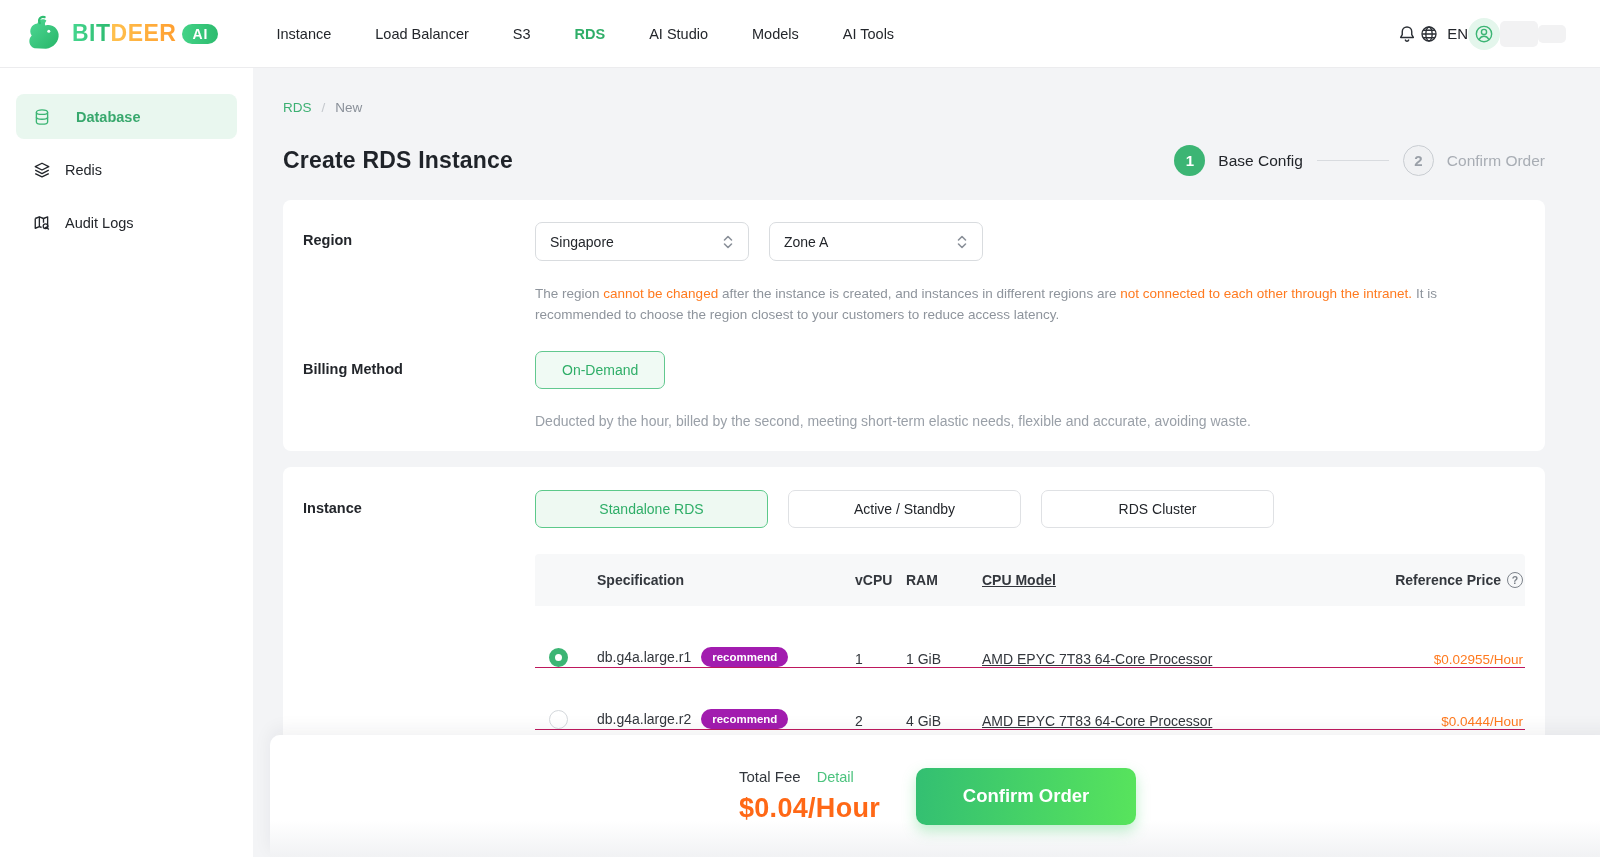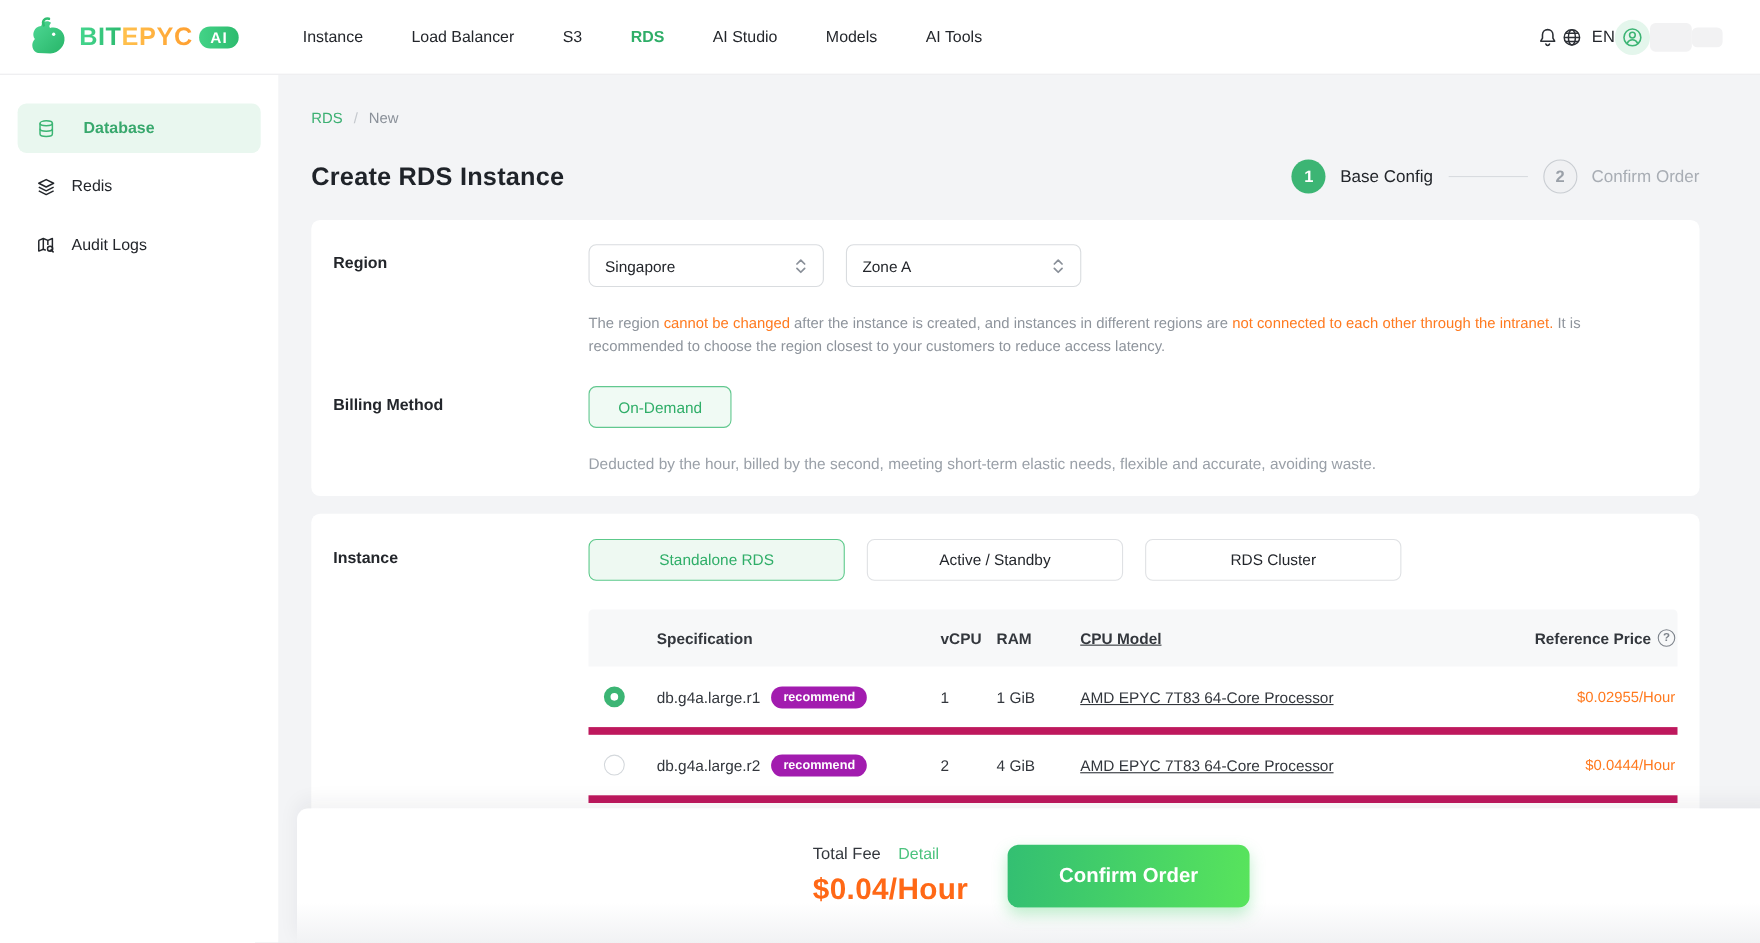--- a/index.html
+++ b/index.html
@@ -75,21 +75,21 @@
 
   .tabs { display:flex; gap:20px; }
   .tab { width:233px; height:38px; display:flex; align-items:center; justify-content:center; font-size:14px;
          border:1px solid #dfe1e4; border-radius:7px; background:#fff; color:#23262b; cursor:pointer; }
   .tab.active { background:#eef9f2; border-color:#5cc98a; color:#2fae68; }
 
   
   .spec-table { margin-top:26px; }
   .t-row { display:flex; align-items:center; }
   .t-head { height:52px; background:#f7f8f9; border-radius:4px 4px 0 0; font-weight:700; color:#33373d; font-size:14px; }
-  .t-body-row { height:62px; border-bottom:7px solid #be185d; font-size:14px; color:#33373d; cursor:pointer; }
+  .t-body-row { height:62px; border-bottom:1px solid #be185d; font-size:14px; color:#33373d; cursor:pointer;align-items:flex-end; }
   .c0 { flex:0 0 46px; display:flex; justify-content:center; }
   .c1 { flex:0 0 258px; padding-left:16px; display:flex; align-items:center; gap:10px; }
   .c2 { flex:0 0 67px; padding-left:16px; }
   .c3 { flex:0 0 76px; }
   .c4 { flex:1 1 auto;text-decoration:underline; }
   .c5 { flex:0 0 185px; text-align:right; padding-right:2px; display:flex; justify-content:flex-end; align-items:center; gap:6px; }
   .price { color:#ff7a1f; font-size:13.5px; }
   .badge { background:#a21caf; color:#fff; font-size:11.5px; font-weight:700; padding:4px 11px; border-radius:11px; }
   .radio { width:19px; height:19px; border-radius:50%; background:#fff; border:1.5px solid #d4d8dc; }
   .radio.checked { border:6px solid #3cb574; }
@@ -127,21 +127,21 @@
                 <stop offset="1" stop-color="#27b568"></stop>
             </linearGradient>
           </defs>
           <path d="M9 35 C3.5 33.5 1.5 26 6 21.5 C2.5 17 5.5 9.5 12 9 C13 4.5 18.5 3 21.5 6 C20 8 19.3 9.5 20.5 11 C27 9 33.5 13.5 34.3 20 C35.2 28 29 34.5 21 35.5 Z" fill="url(#gdeer)"></path>
           <path d="M14.5 8.5 C12.5 4.5 15.5 1 19.5 2.2" fill="none" stroke="#2fbd71" stroke-width="2.4" stroke-linecap="round"></path>
           <circle cx="24" cy="17" r="1.6" fill="#ffffff"></circle>
         </svg>
       </span>
       <span class="logo-text">
         <span class="logo-bit">BIT</span>
-          <span class="logo-deer">EPYC</span>
+          <span class="logo-deer">DEER</span>
         <span class="logo-ai">AI</span>
       </span>
     </div>
 
     <div class="nav">
       <span class="nav-item">Instance</span>
       <span class="nav-item">Load Balancer</span>
       <span class="nav-item">S3</span>
       <span class="nav-item active">RDS</span>
       <span class="nav-item">AI Studio</span>

